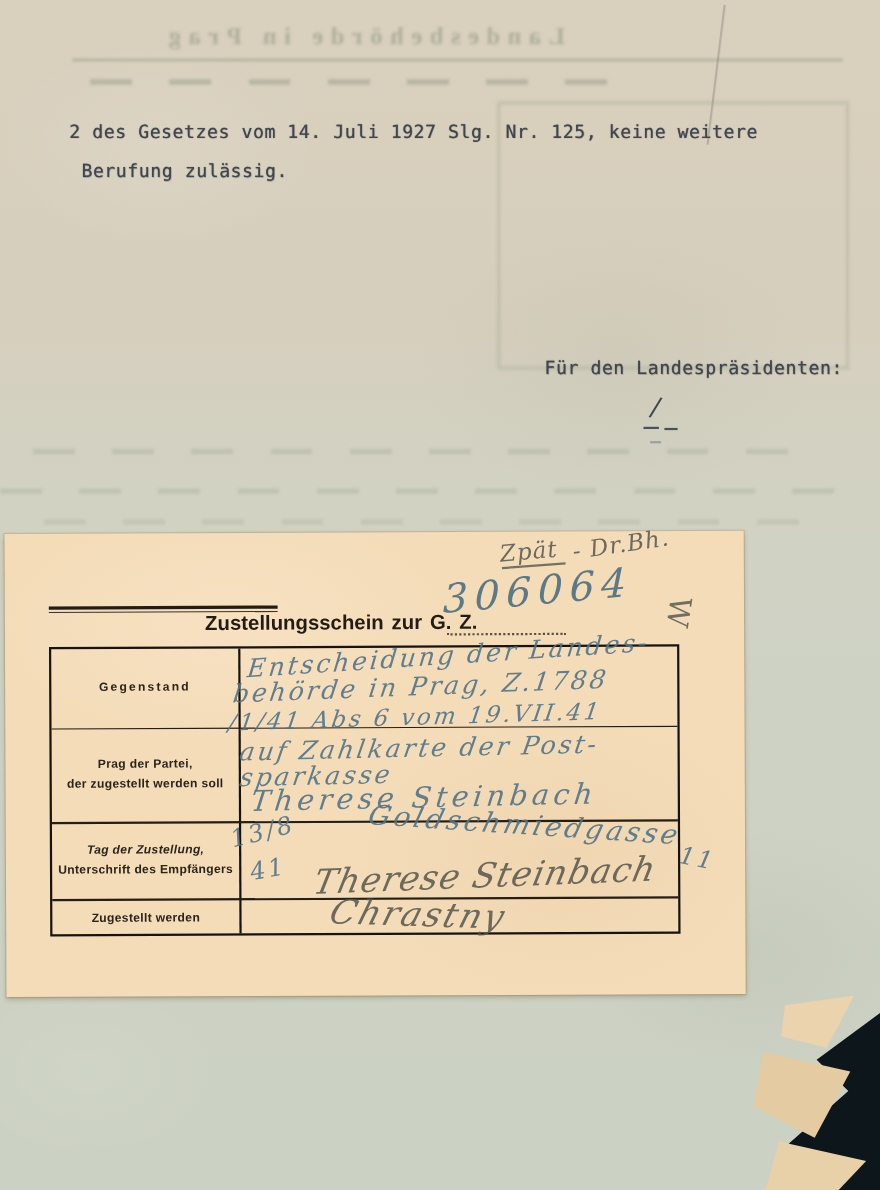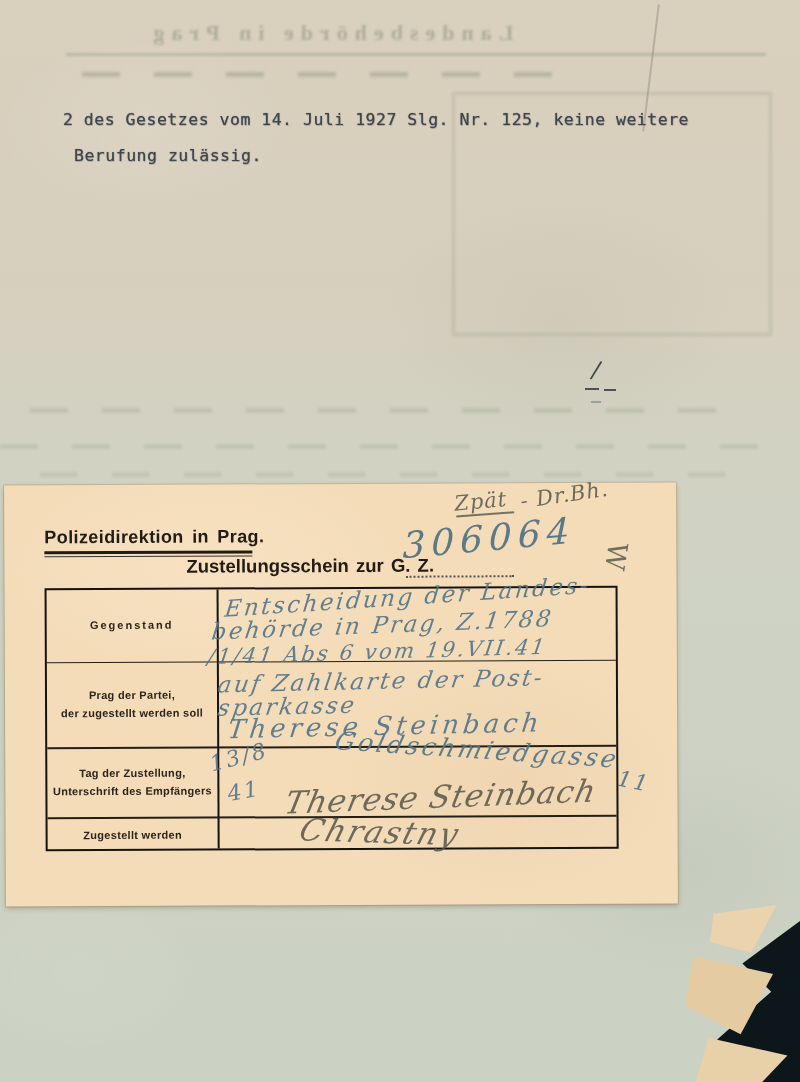--- a/index.html
+++ b/index.html
@@ -90,53 +90,53 @@
   <div class="ghost-underline"></div>
   <div class="ghost-frags" style="left:82px;top:72px;width:470px;"></div>
   <div class="ghost-box"></div>
   <div class="crease"></div>
   <div class="ghost-frags" style="left:30px;top:408px;width:720px;opacity:.6;"></div>
   <div class="ghost-frags" style="left:0px;top:444px;width:790px;opacity:.55;"></div>
   <div class="ghost-frags" style="left:40px;top:472px;width:700px;opacity:.45;"></div>
 
   <div class="typed" style="left:63px;top:110px;">2 des Gesetzes vom 14. Juli 1927 Slg. Nr. 125, keine weitere</div>
   <div class="typed" style="left:63px;top:146px;margin-left:11px;">Berufung zulässig.</div>
+  <div class="typed" style="left:495px;top:325px;">Für den Landespräsidenten:</div>
 
   <div class="sig-slash">/</div>
   <div class="sig-dash" style="left:585px;top:388px;width:14px;"></div>
   <div class="sig-dash" style="left:604px;top:389px;width:12px;"></div>
   <div class="sig-dash" style="left:591px;top:401px;width:10px;opacity:.5;background:#5d7587;"></div>
 
   <div class="card">
 
     <span class="hw-pencil" style="left:450px;top:6px;font-size:21px;transform:rotate(-5deg);letter-spacing:1px;">Zpät</span>
     <span class="hw-pencil" style="left:516px;top:0px;font-size:21px;transform:rotate(-8deg);letter-spacing:1px;">- Dr.Bh.</span>
     <div class="note-underline"></div>
     <span class="w-mark">W</span>
 
-    <div class="card-title">Polizeidirektion in Prag.</div>
     <div class="rule-a"></div>
     <div class="rule-b"></div>
 
     <div class="form-title">Zustellungsschein zur G. Z.</div>
     <div class="gz-number">306064</div>
     <div class="gz-dots"></div>
 
     <div class="ftable">
       <div class="col-line"></div>
       <div class="row-line" style="top:72px;height:1px;"></div>
       <div class="row-line" style="top:157px;"></div>
       <div class="row-line" style="top:227px;"></div>
 
       <div class="flabel" style="top:26px;letter-spacing:2px;">Gegenstand</div>
 
       <div class="flabel" style="top:96px;">Prag der Partei,</div>
       <div class="flabel" style="top:114px;">der zugestellt werden soll</div>
 
-      <div class="flabel" style="top:174px;">Tag der Zustellung,</div>
+      <div class="flabel" style="top:174px;font-style:italic;">Tag der Zustellung,</div>
       <div class="flabel" style="top:192px;">Unterschrift des Empfängers</div>
 
       <div class="flabel" style="top:236px;">Zugestellt werden</div>
     </div>
 
     <div class="hw hw-ink" style="left:220px;top:100px;transform:rotate(-3.5deg) skewX(-10deg);">Entscheidung der Landes-</div>
     <div class="hw hw-ink" style="left:207px;top:128px;transform:rotate(-2deg) skewX(-10deg);">behörde in Prag, Z.1788</div>
     <div class="hw hw-ink" style="left:203px;top:156px;transform:rotate(-1.5deg) skewX(-10deg);font-size:21px;">/1/41 Abs 6 vom 19.VII.41</div>
     <div class="hw hw-ink" style="left:213px;top:184px;transform:rotate(-1deg) skewX(-10deg);">auf Zahlkarte der Post-</div>
     <div class="hw hw-ink" style="left:213px;top:209px;transform:rotate(-1deg) skewX(-10deg);">sparkasse</div>

